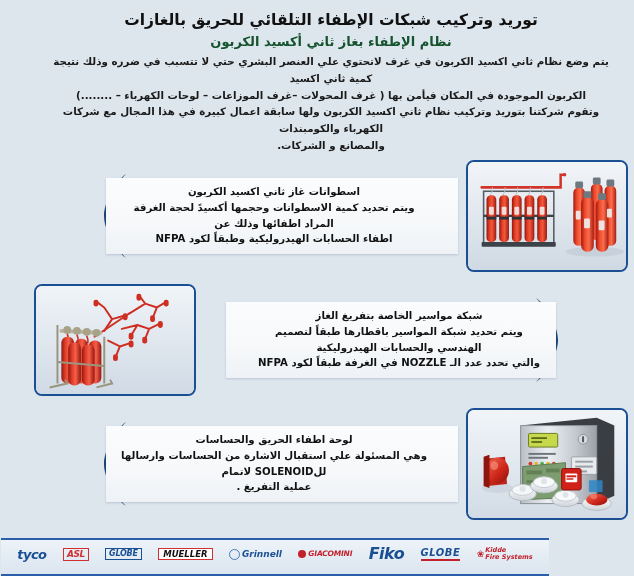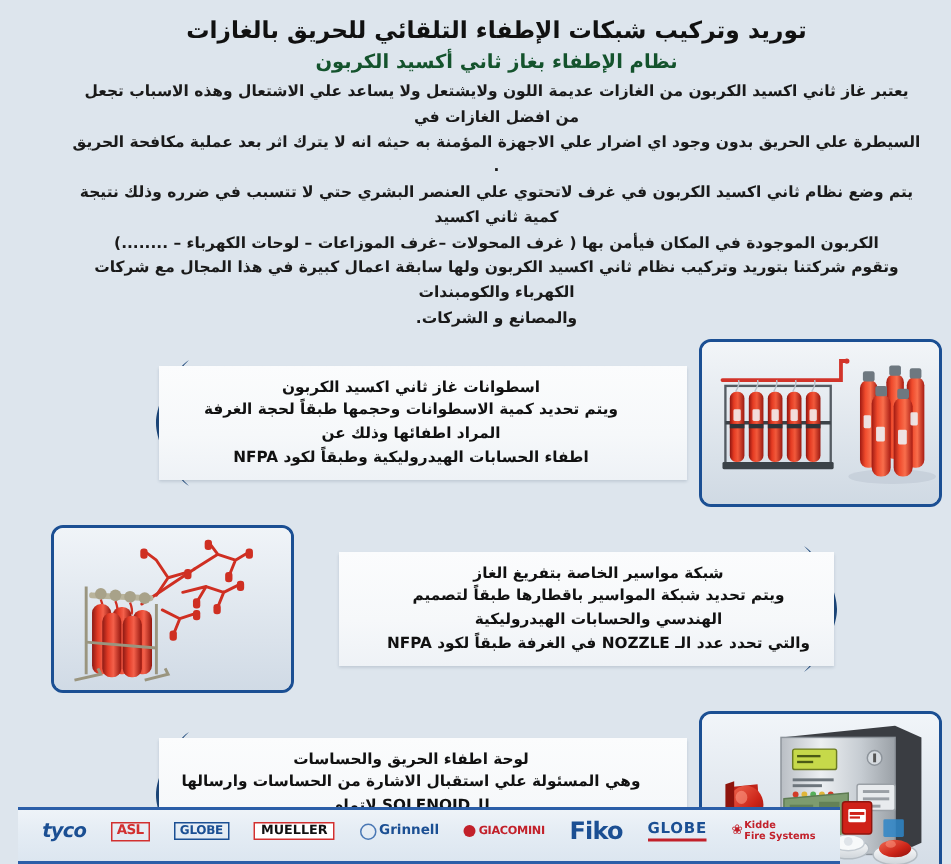--- a/index.html
+++ b/index.html
@@ -78,39 +78,40 @@
   .banner-text .t3{display:block;}
 
   
   .chev{position:absolute;top:12px;width:34px;height:88px;}
   .chev.at-left{left:68px;}
   .chev.at-right{right:68px;}
   .chev svg{display:block;width:34px;height:88px;}
 
   
   .logobar{
-    position:absolute;left:12px;bottom:0;width:548px;height:38px;
+    position:absolute;left:1px;bottom:0;width:548px;height:38px;
     background:linear-gradient(180deg,#eef3f8 0%,#e4ecf4 45%,#dce6f0 100%);
     border-top:2px solid #2b5ea8;
     border-bottom:2px solid #2b5ea8;
     box-sizing:border-box;
   }
   .logobar:after{
     content:"";position:absolute;left:0;right:0;bottom:-6px;height:4px;
     background:#dde5ed;
   }
   .logos{
     display:flex;align-items:center;justify-content:space-around;
     height:28px;padding:0 8px;direction:ltr;
   }
   .logo{
     font-family:"DejaVu Sans","Liberation Sans",sans-serif;
     font-size:8px;font-weight:bold;white-space:nowrap;
     display:flex;align-items:center;justify-content:center;
     line-height:1;
+    font-style:italic;
   }
   .lg-tyco{color:#1b4f93;font-size:13px;font-style:italic;font-weight:bold;letter-spacing:-.5px;}
   .lg-asl{color:#d23030;border:1.5px solid #d23030;padding:1px 3px;font-size:9px;letter-spacing:-.5px;}
   .lg-ansul{color:#1b4f93;border:1.5px solid #1b4f93;padding:1px 3px;font-size:8px;letter-spacing:-.2px;}
   .lg-mueller{color:#111;background:#fff;border:1.5px solid #d23030;padding:1px 4px;font-size:8.5px;letter-spacing:0px;}
   .lg-grinnell{color:#1b4f93;font-size:9px;}
   .lg-grinnell .dot{
     display:inline-block;width:9px;height:9px;border-radius:50%;
     border:1.5px solid #4a78b5;margin-right:2px;vertical-align:-1px;
   }
@@ -126,22 +127,20 @@
 </style>
 </head>
 <body>
 
 <div class="page">
 
   <div class="header">
     <div class="h-title">توريد وتركيب شبكات الإطفاء التلقائي للحريق بالغازات</div>
     <div class="h-sub">نظام الإطفاء بغاز ثاني أكسيد الكربون</div>
     <div class="body-text">
-      <p>يعتبر غاز ثاني اكسيد الكربون من الغازات عديمة اللون ولايشتعل ولا يساعد علي الاشتعال وهذه الاسباب تجعل من افضل الغازات في</p>
-      <p>السيطرة علي الحريق بدون وجود اي اضرار علي الاجهزة المؤمنة به حيثه انه لا يترك اثر بعد عملية مكافحة الحريق .</p>
       <p>يتم وضع نظام ثاني اكسيد الكربون في غرف لاتحتوي علي العنصر البشري حتي لا تتسبب في ضرره وذلك نتيجة كمية ثاني اكسيد</p>
       <p>الكربون الموجودة في المكان فيأمن بها ( غرف المحولات –غرف الموزاعات – لوحات الكهرباء – ........)</p>
       <p>وتقوم شركتنا بتوريد وتركيب نظام ثاني اكسيد الكربون ولها سابقة اعمال كبيرة في هذا المجال مع شركات الكهرباء والكومبندات</p>
       <p>والمصانع و الشركات.</p>
     </div>
   </div>
 
   <div class="rows">
 
     <div class="row">
@@ -233,21 +232,21 @@
 
       <div class="chev at-left">
         <svg viewBox="0 0 34 88">
             <path d="M4 2 C 20 18, 26 34, 26 44 C 26 54, 20 70, 4 86 C 14 80, 20 62, 20 44 C 20 26, 14 8, 4 2 Z" fill="#1b4578" transform="scale(-1,1) translate(-34,0)"></path>
           </svg>
       </div>
 
       <div class="banner to-right">
         <div class="banner-text">
           <span class="t1">اسطوانات غاز ثاني اكسيد الكربون</span>
-          <span class="t2">ويتم تحديد كمية الاسطوانات وحجمها طبقاً لحجة الغرفة المراد اطفائها وذلك عن</span>
+          <span class="t2">ويتم تحديد كمية الاسطوانات وحجمها أكسيدً لحجة الغرفة المراد اطفائها وذلك عن</span>
           <span class="t3">اطفاء الحسابات الهيدروليكية وطبقاً لكود NFPA</span>
         </div>
       </div>
     </div>
 
     <div class="row">
 
       <div class="img-card left">
         <svg class="img-inner" viewBox="0 0 162 112" preserveAspectRatio="xMidYMid meet">
           <defs>

